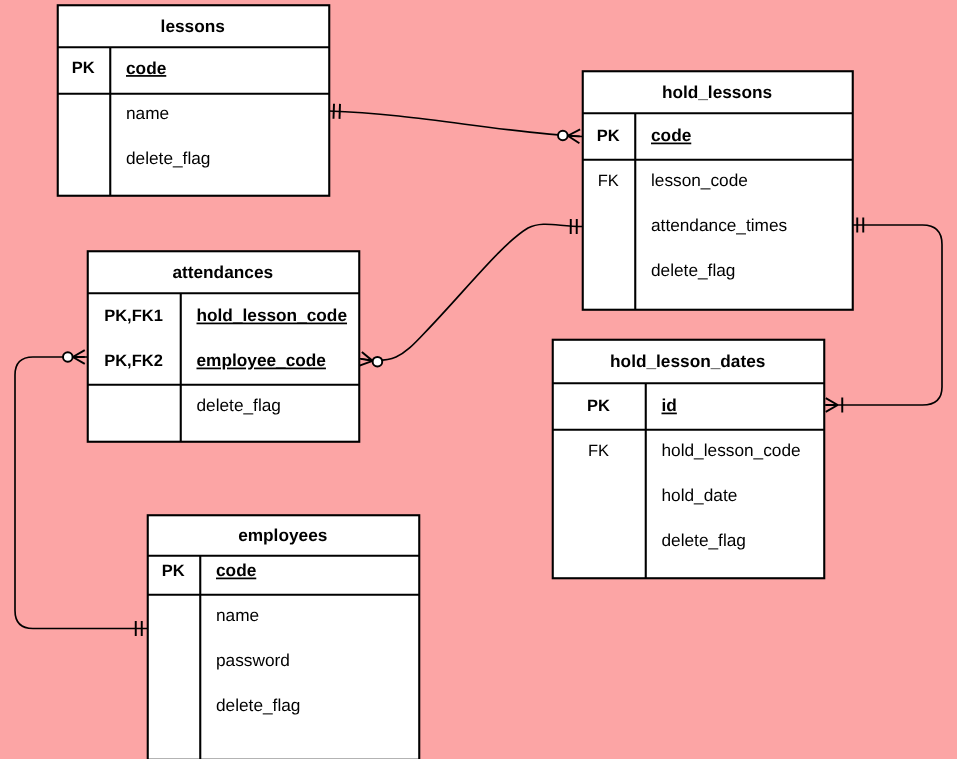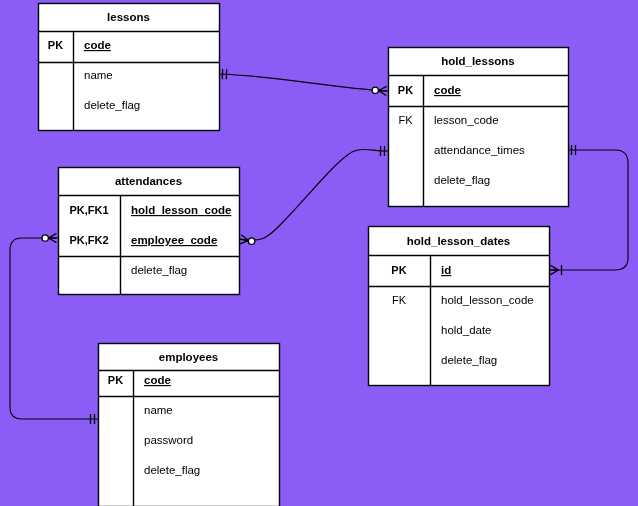--- a/index.html
+++ b/index.html
@@ -10,21 +10,21 @@
   body {
     width: 638px;
     height: 506px;
     font-family: "Liberation Sans", sans-serif;
     overflow: hidden;
   }
   #diagram-root {
     position: relative;
     width: 638px;
     height: 506px;
-    background: #8b5cf6;
+    background: #fca5a5;
   }
   svg#er-canvas {
     position: absolute;
     left: 0;
     top: 0;
     width: 638px;
     height: 506px;
   }
   .entity-box {
     fill: #ffffff;

